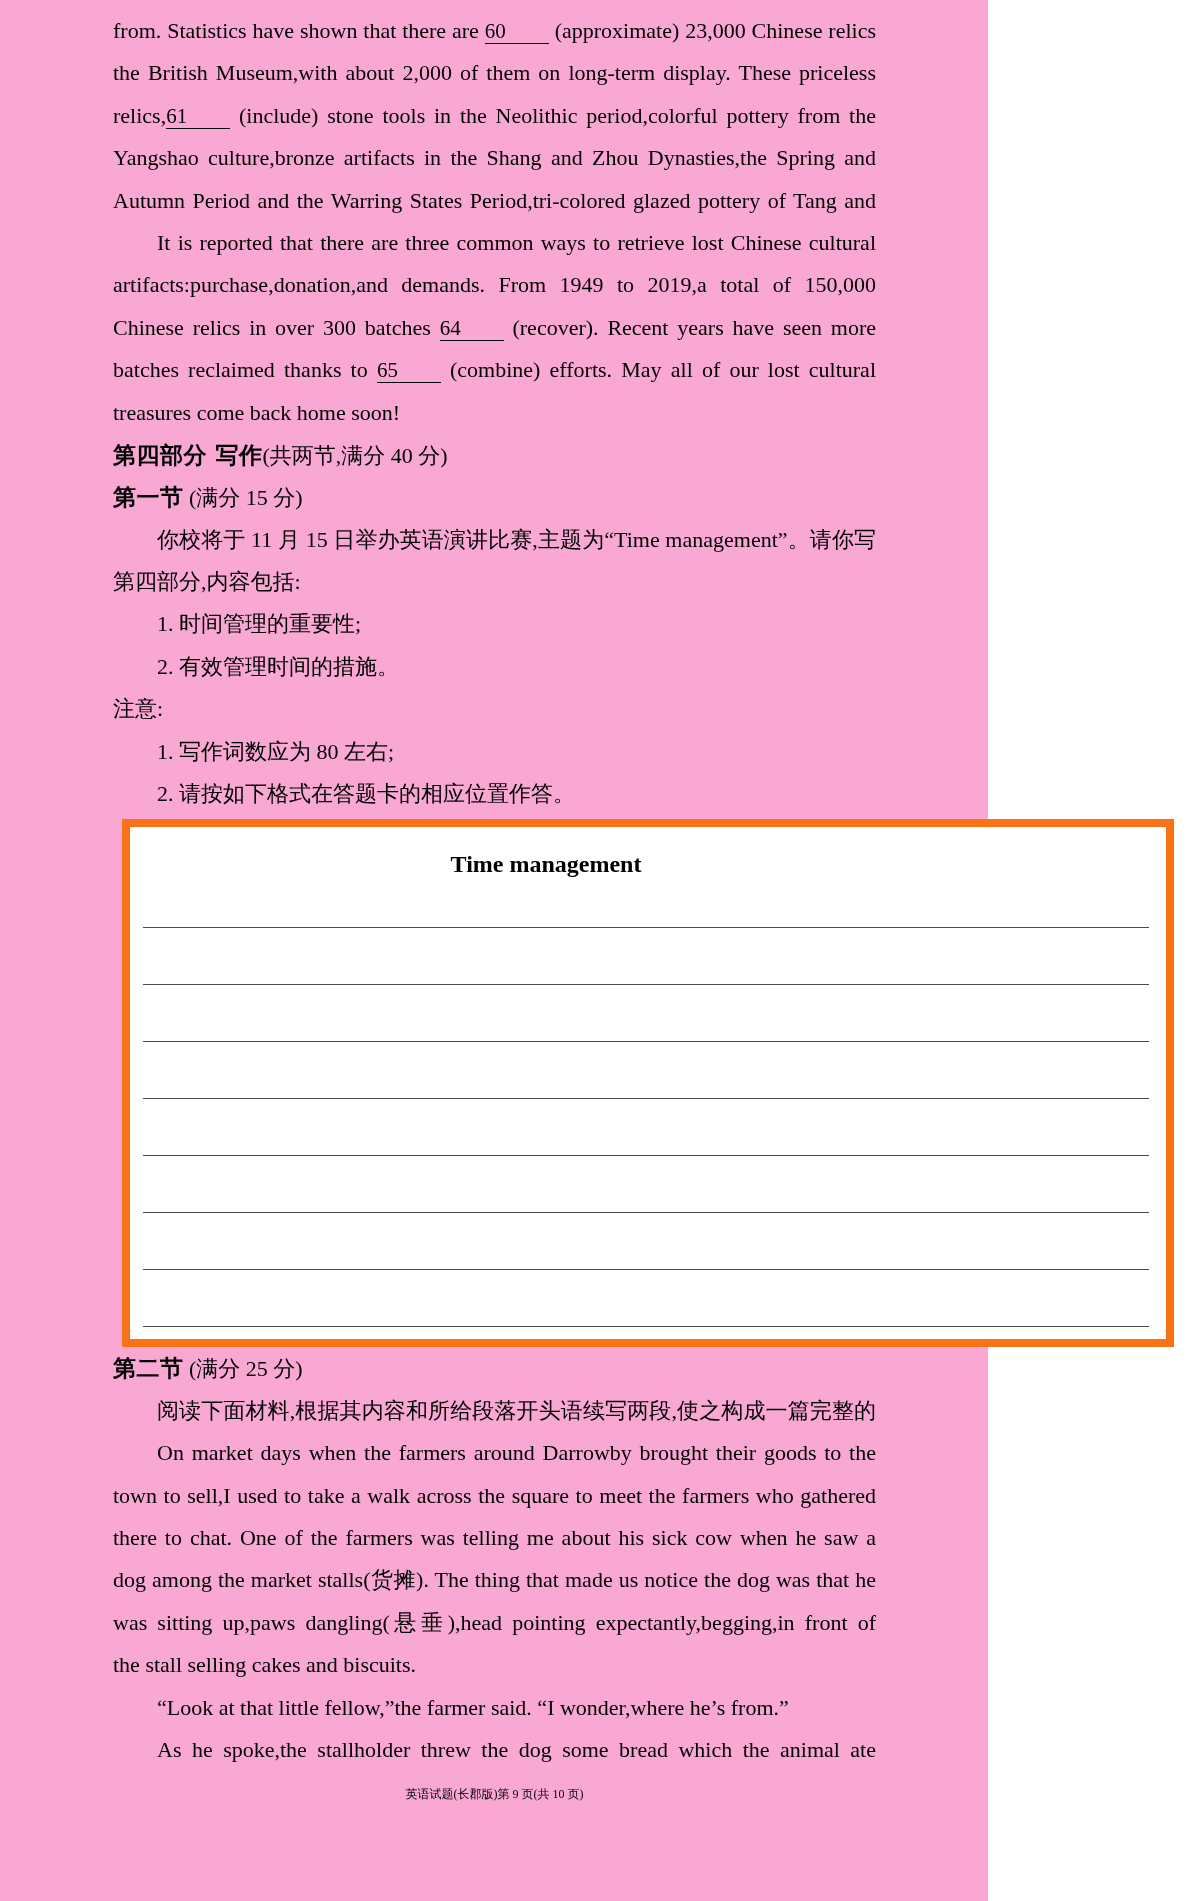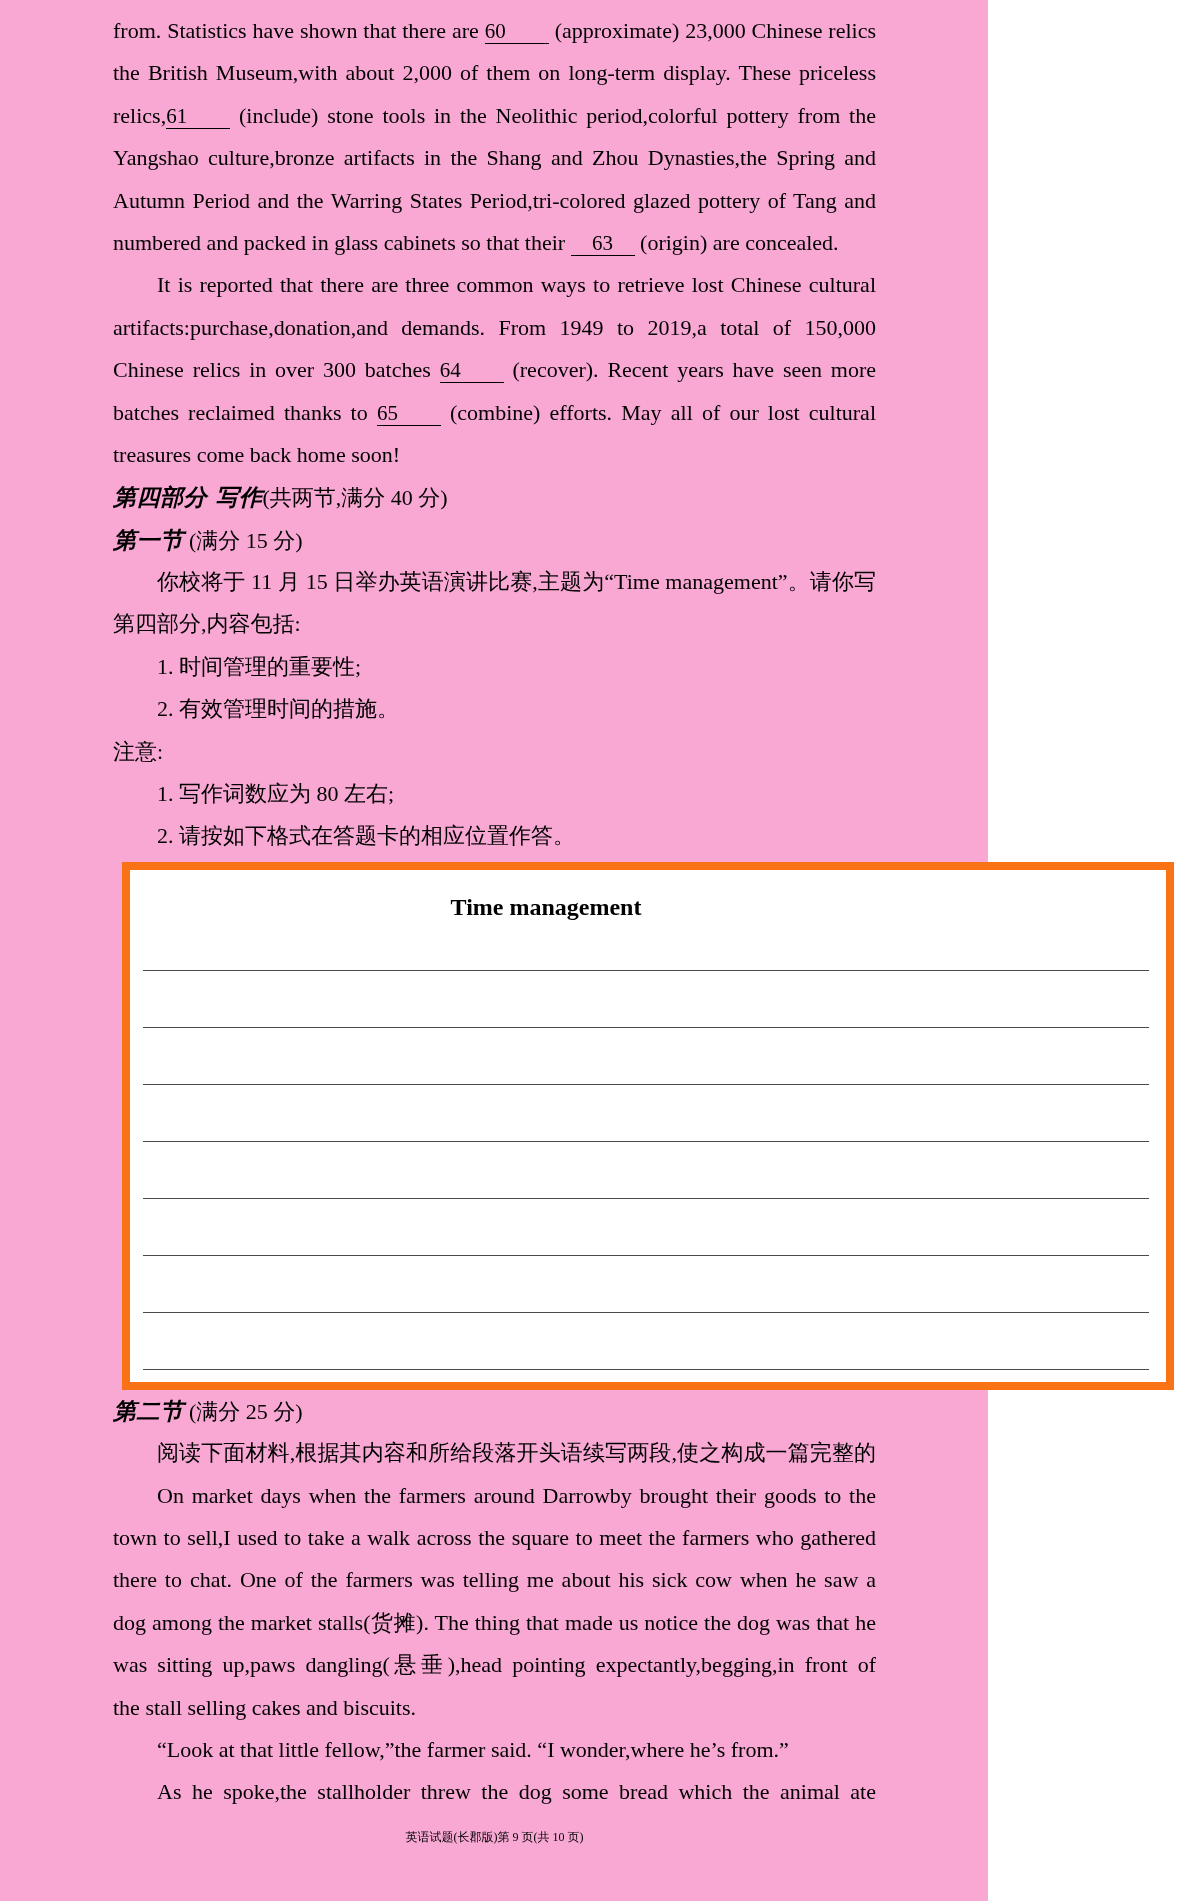--- a/index.html
+++ b/index.html
@@ -12,21 +12,21 @@
     padding:10px 112px 0 113px;position:relative;background:#f9a8d4;
   }
   .line{
     font-size:22px;line-height:42.4px;height:42.4px;overflow:hidden;
     white-space:normal;
   }
   .j{text-align:justify;text-align-last:justify;}
   .ind{text-indent:44px;}
   .hb{
     font-family:"DejaVu Sans","Liberation Sans",sans-serif;
-    font-weight:700;font-size:23px;letter-spacing:.5px;font-style:italic;
+    font-weight:700;font-size:23px;letter-spacing:.5px;
   }
   .blank{
     display:inline-block;min-width:64px;text-align:center;
     border-bottom:1.5px solid #000;font-size:21px;line-height:24px;
   }
   
   .abox{
     box-sizing:border-box;margin:4px 0 0 9px;width:1052px;
     border:8px solid #f97316;padding:16px 17px 12px 13px;background:#fff;
   }
@@ -44,21 +44,20 @@
 <body>
 
 <div class="page">
 
   <div>
       <div class="line j">from. Statistics have shown that there are <span class="blank">60</span> (approximate) 23,000 Chinese relics in</div>
       <div class="line j">the British Museum,with about 2,000 of them on long-term display. These priceless</div>
       <div class="line j">relics,<span class="blank">61</span> (include) stone tools in the Neolithic period,colorful pottery from the</div>
       <div class="line j">Yangshao culture,bronze artifacts in the Shang and Zhou Dynasties,the Spring and</div>
       <div class="line j">Autumn Period and the Warring States Period,tri-colored glazed pottery of Tang and</div>
-      <div class="line">numbered and packed in glass cabinets so that their <span class="blank">63</span> (origin) are concealed.</div>
       <div class="line j ind">It is reported that there are three common ways to retrieve lost Chinese cultural</div>
       <div class="line j">artifacts:purchase,donation,and demands. From 1949 to 2019,a total of 150,000</div>
       <div class="line j">Chinese relics in over 300 batches <span class="blank">64</span> (recover). Recent years have seen more</div>
       <div class="line j">batches reclaimed thanks to <span class="blank">65</span> (combine) efforts. May all of our lost cultural</div>
       <div class="line">treasures come back home soon!</div>
       <div class="line"><span class="hb">第四部分 写作</span>(共两节,满分 40 分)</div>
       <div class="line"><span class="hb">第一节</span> (满分 15 分)</div>
       <div class="line j ind">你校将于 11 月 15 日举办英语演讲比赛,主题为“Time management”。请你写一篇演</div>
       <div class="line">第四部分,内容包括:</div>
       <div class="line ind">1. 时间管理的重要性;</div>

